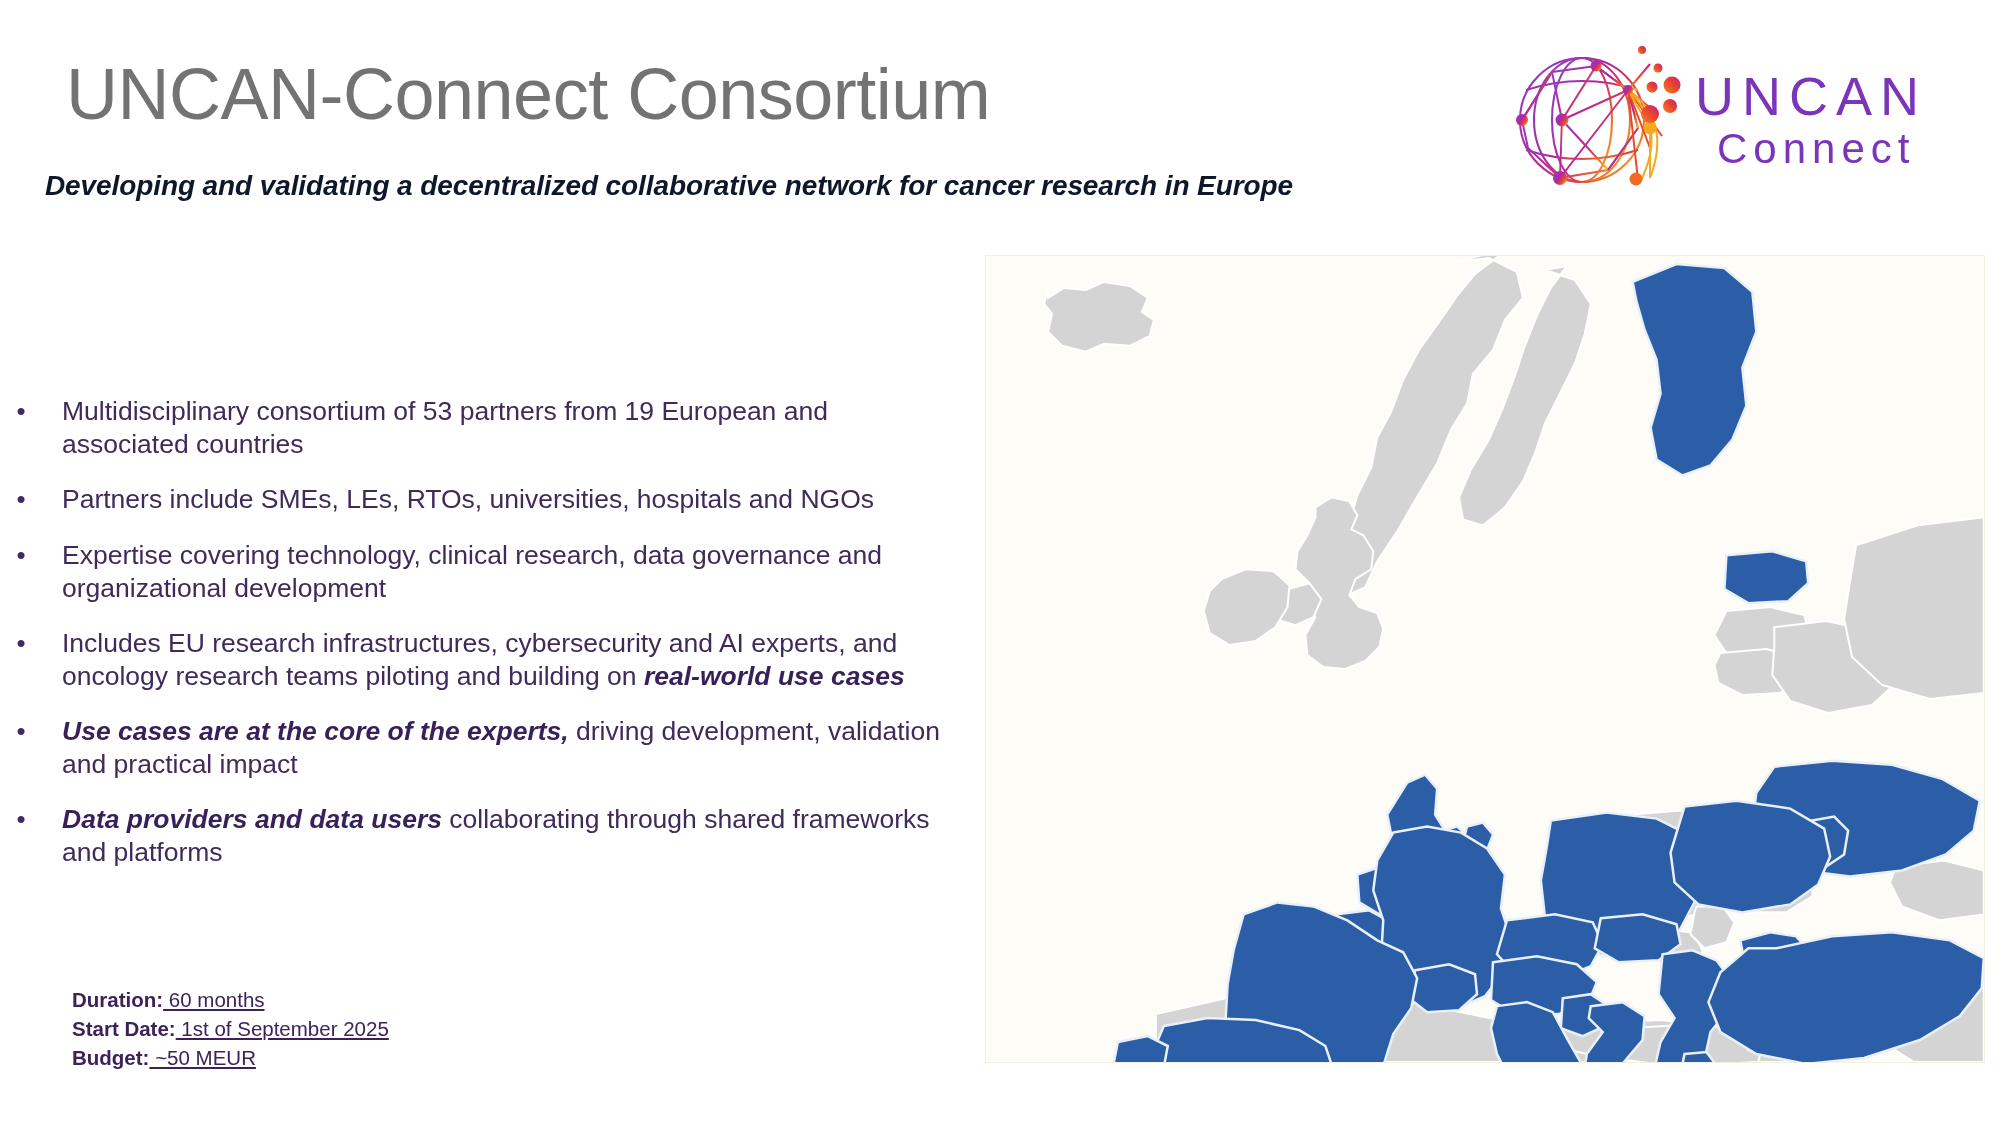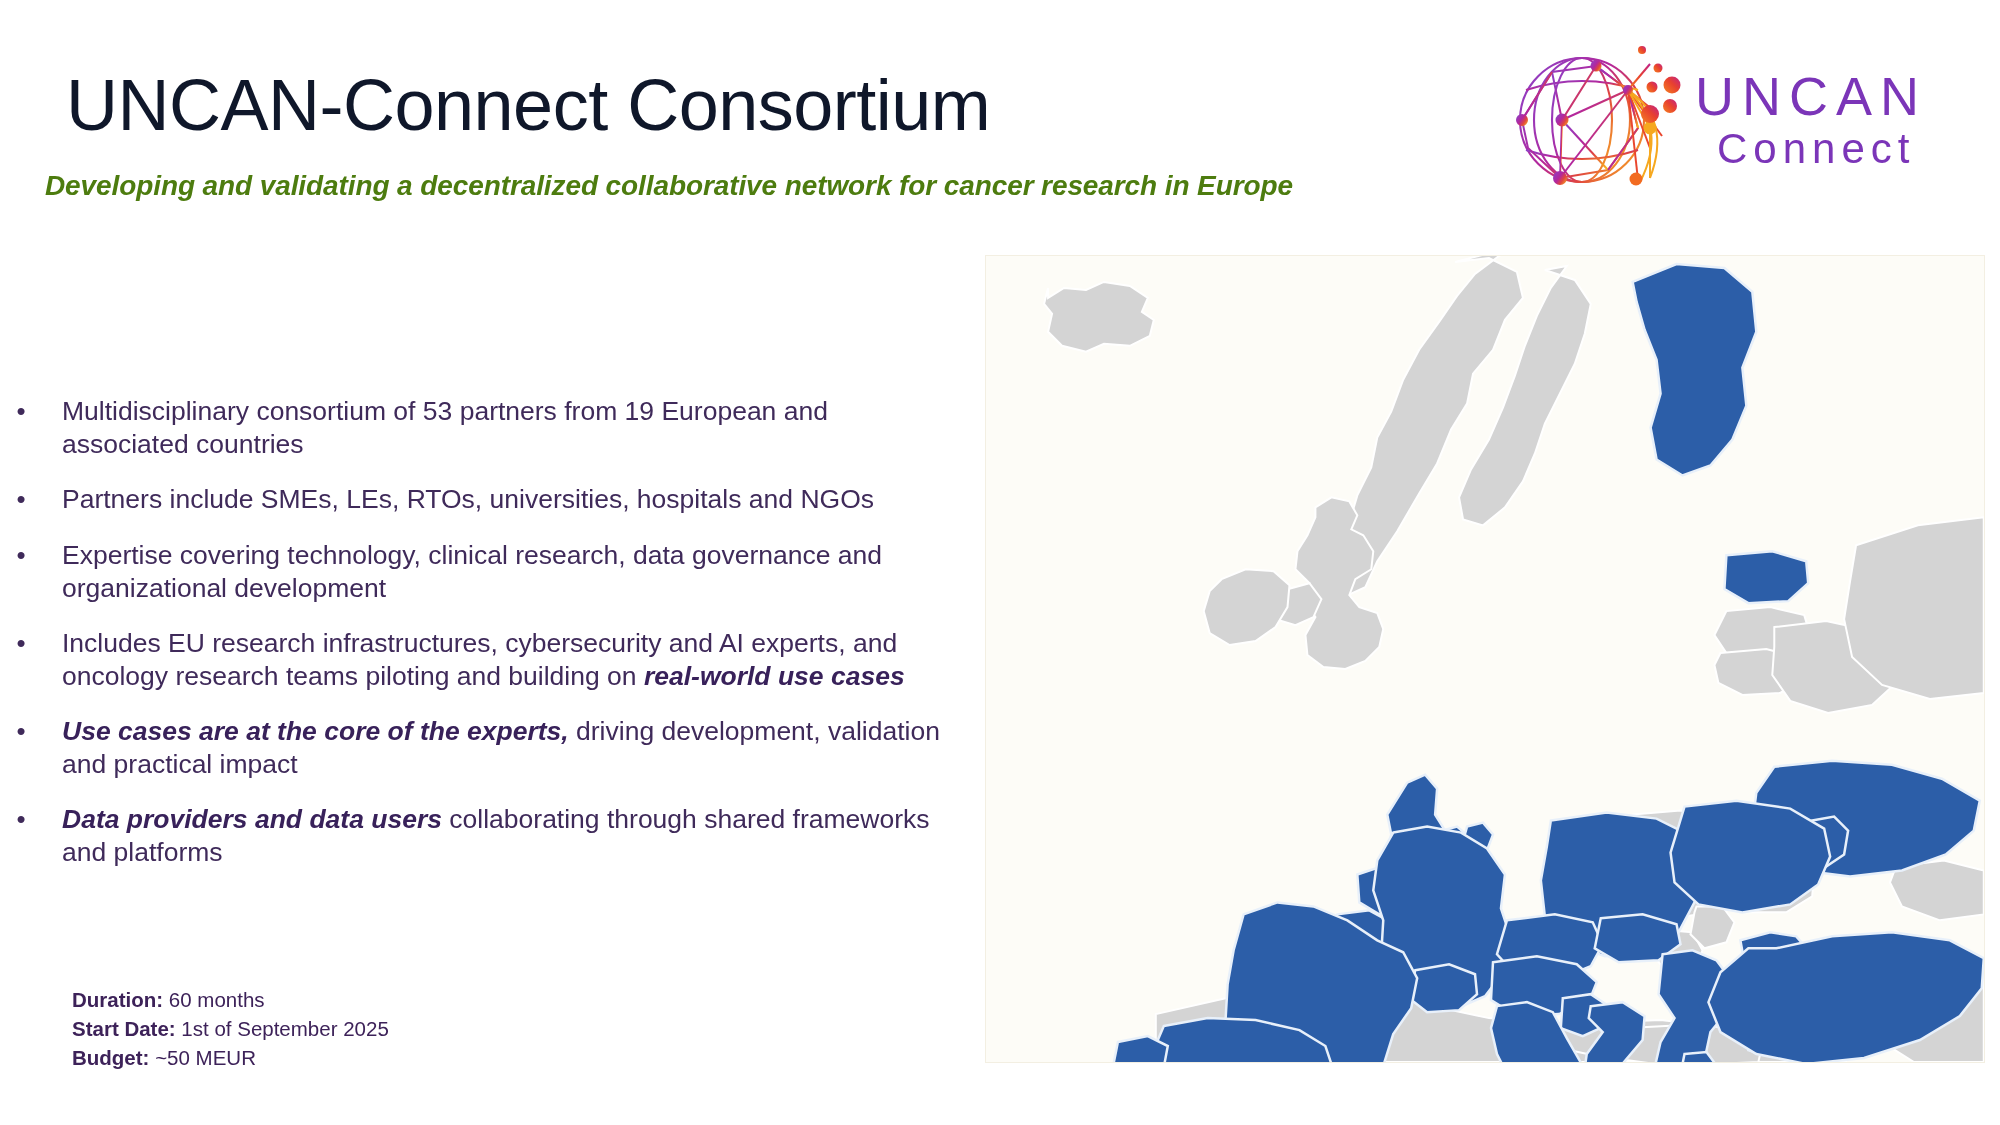--- a/index.html
+++ b/index.html
@@ -13,36 +13,36 @@
     position: relative;
     overflow: hidden;
     font-family: "Liberation Sans", sans-serif;
     color: #3f2a5a;
   }
 
   
   #slide-title {
     position: absolute;
     left: 66px;
-    top: 68px;
+    top: 57px;
     font-size: 72px;
     font-weight: 400;
     letter-spacing: -0.5px;
-    color: #0f172a;
+    color: #737373;
     white-space: nowrap;
     line-height: 1.05;
   }
   #slide-subtitle {
     position: absolute;
     left: 45px;
     top: 170px;
     font-size: 28px;
     font-style: italic;
     font-weight: 600;
-    color: #4d7c0f;
+    color: #0f172a;
     white-space: nowrap;
     letter-spacing: -0.1px;
   }
 
   
   #logo {
     position: absolute;
     left: 1500px;
     top: 28px;
     width: 480px;
@@ -117,21 +117,21 @@
   #facts {
     position: absolute;
     left: 72px;
     top: 985px;
     font-size: 20.5px;
     line-height: 1.42;
     color: #3d2259;
   }
   #facts .fact-line { white-space: nowrap; }
   #facts .fact-key { font-weight: 700; margin-top: 42px; }
-  #facts .fact-val { font-weight: 400; }
+  #facts .fact-val { font-weight: 400; text-decoration: underline; }
 
   
   #map-panel {
     position: absolute;
     left: 985px;
     top: 255px;
     width: 1000px;
     height: 808px;
     background: #fdfcf7;
     border: 1px solid #f3efe2;

